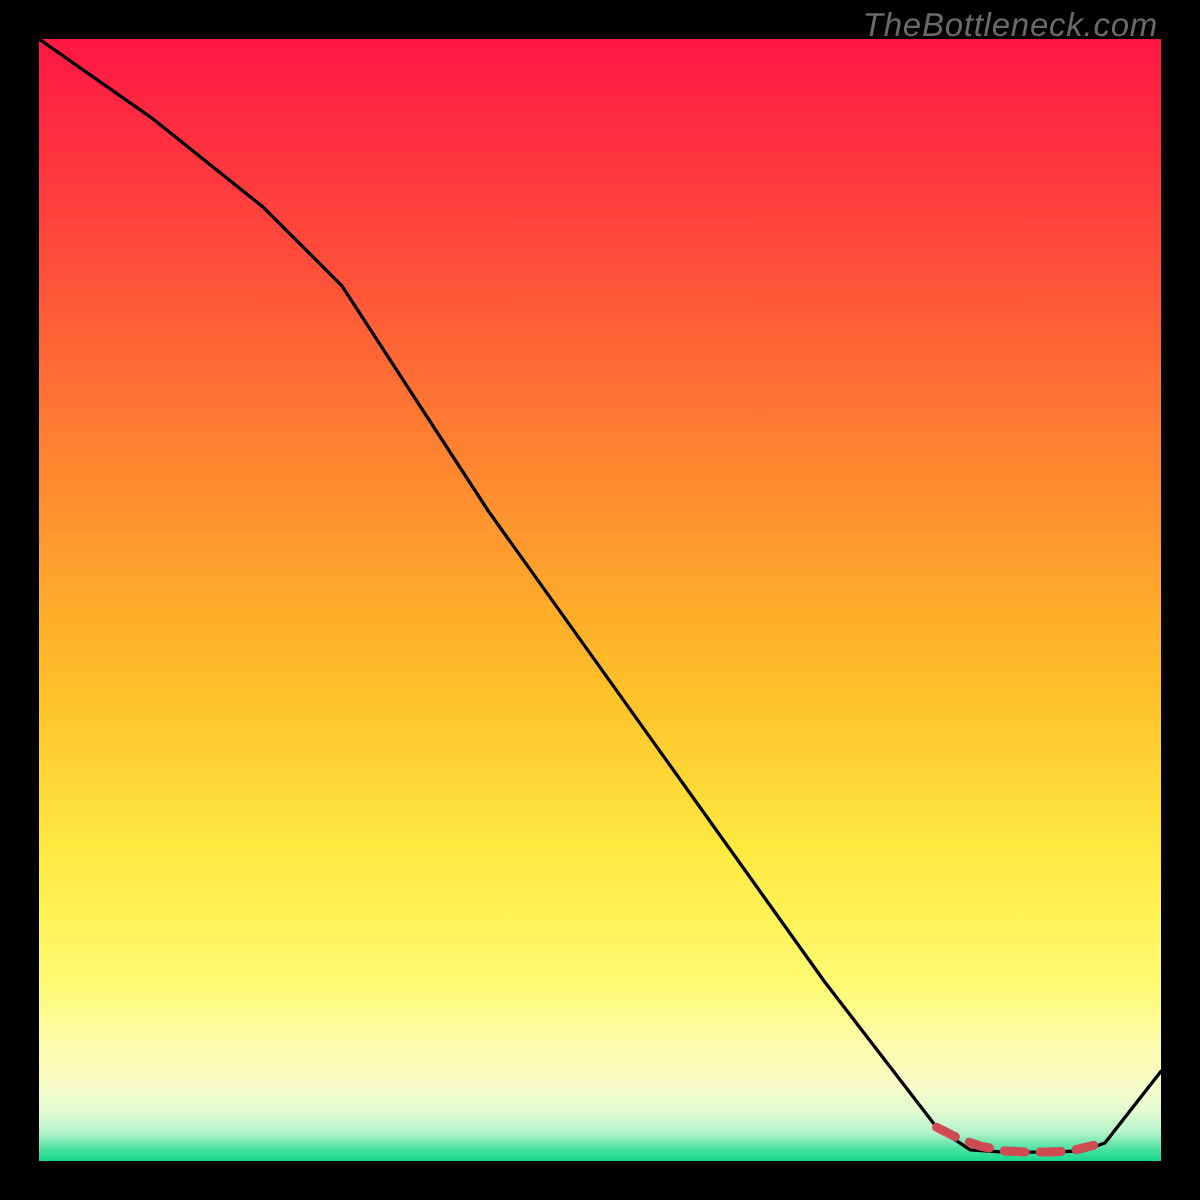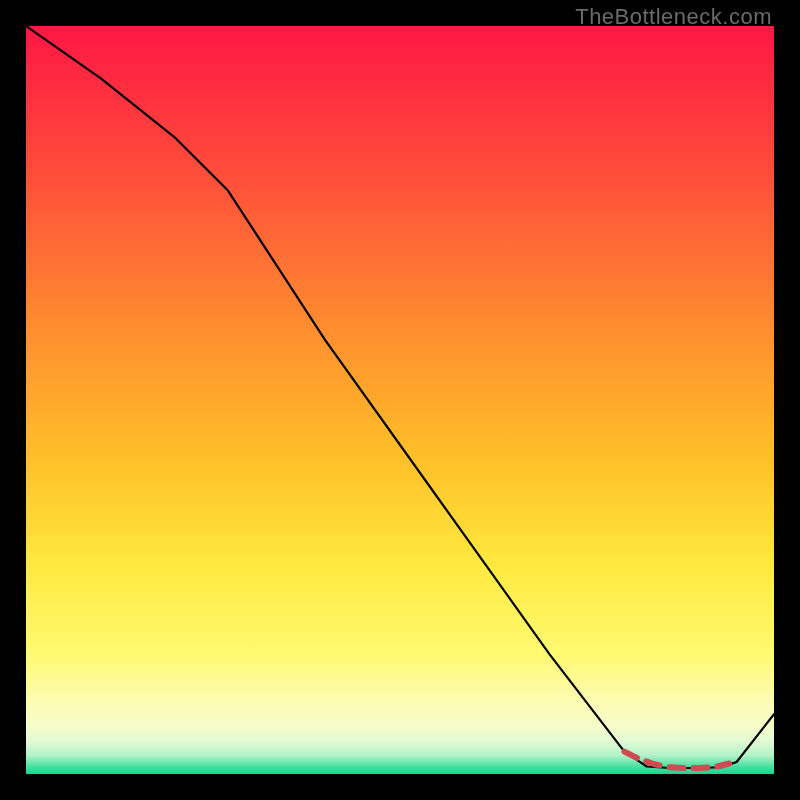--- a/index.html
+++ b/index.html
@@ -26,20 +26,21 @@
   }
   .watermark {
     position: absolute;
     top: 4px;
     right: 28px;
     font-family: Arial, Helvetica, sans-serif;
     font-size: 22px;
     color: #6a6a6a;
     letter-spacing: 0.5px;
     user-select: none;
+    font-style: italic;
   }
   svg { display: block; }
 </style>
 </head>
 <body>
 
 <div class="stage">
 
   <div class="plot-area">
     <svg id="chart-svg" width="748" height="748" viewBox="0 0 748 748">

